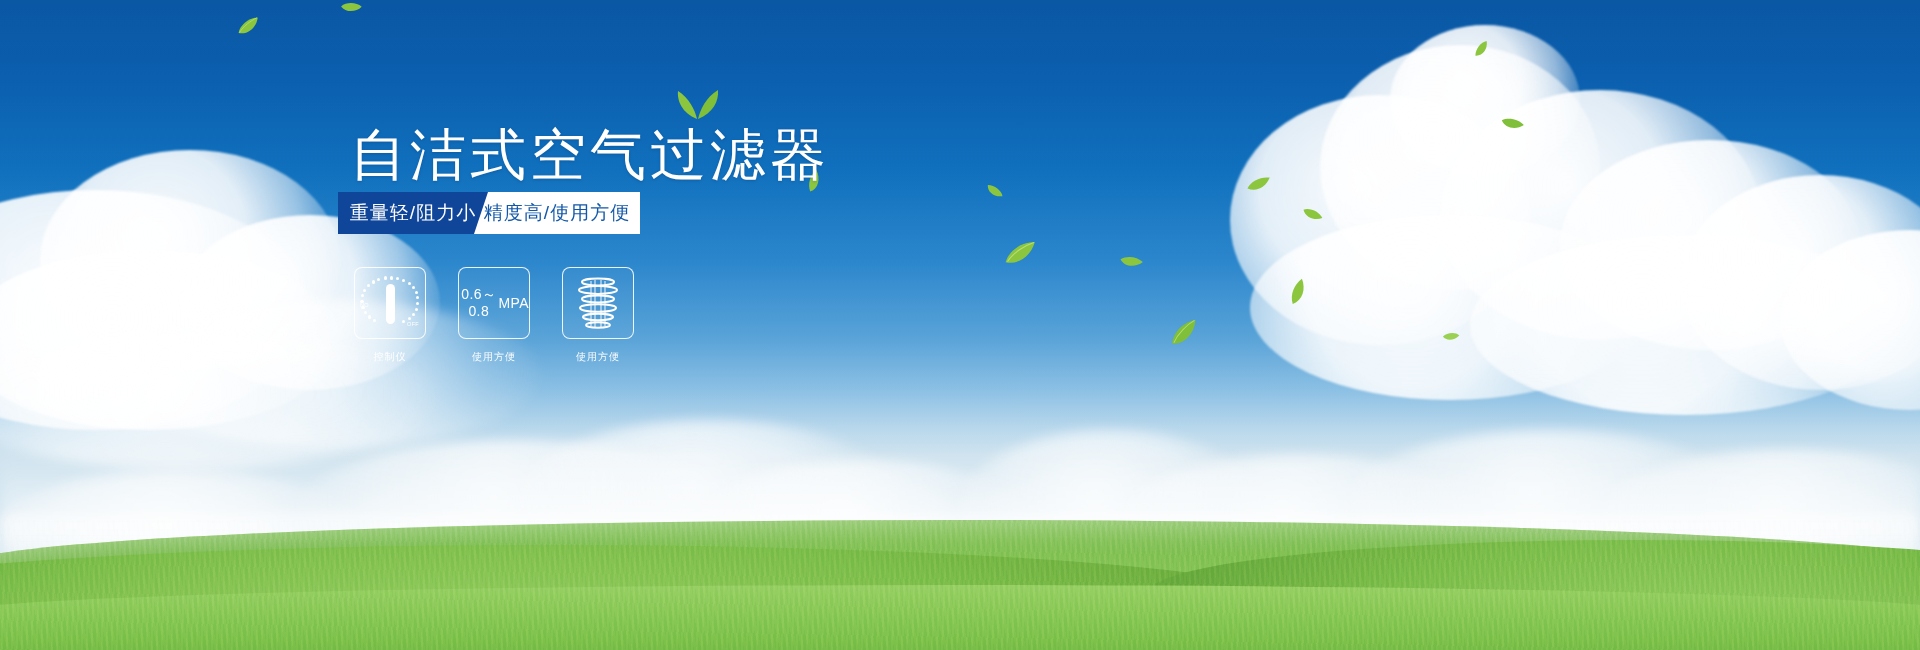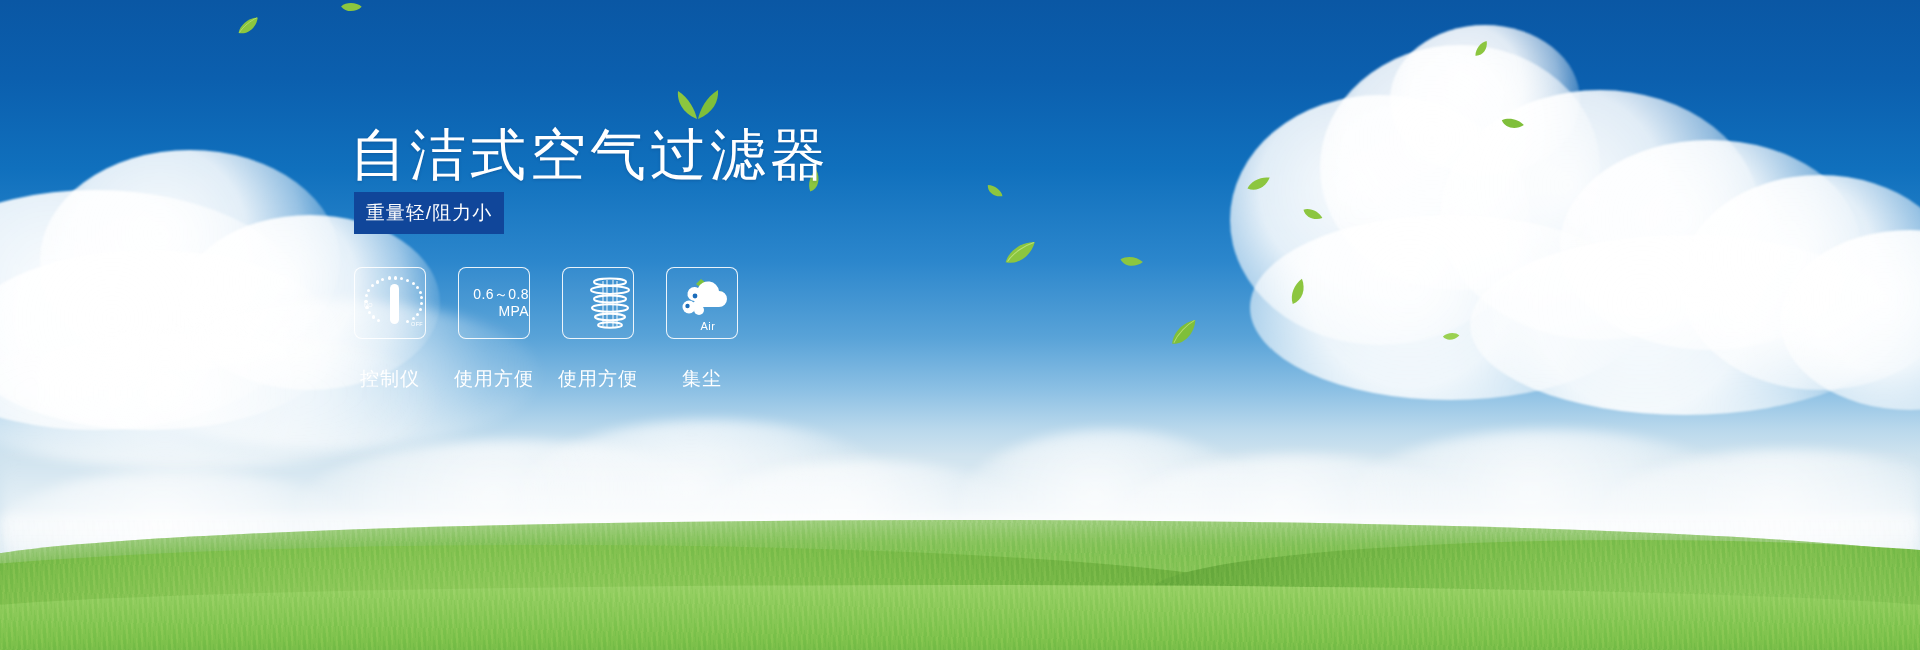--- a/index.html
+++ b/index.html
@@ -140,21 +140,21 @@
     letter-spacing:4px;
     color:#ffffff;
     font-weight:400;
     white-space:nowrap;
     text-shadow:0 1px 3px rgba(0,40,90,0.25);
   }
 
   .title-leaf{ position:absolute; left:676px; top:86px; }
 
   .pills{
-    position:absolute; left:354px; top:192px;
+    position:absolute; left:338px; top:192px;
     display:flex; align-items:stretch;
     height:42px;
   }
   .pill{
     display:flex; align-items:center; justify-content:center;
     font-size:19px; letter-spacing:1px;
     padding:0 22px;
     white-space:nowrap;
   }
   .pill-dark{
@@ -175,32 +175,32 @@
     display:flex; gap:28px;
   }
   .feature{
     width:76px;
     display:flex; flex-direction:column; align-items:center;
   }
   .feat-box{
     width:72px; height:72px;
     border:1px solid rgba(255,255,255,0.9);
     border-radius:8px;
-    display:flex; align-items:flex-end; justify-content:center;
-    flex-direction:column;
+    display:flex; align-items:center; justify-content:center;
+    flex-direction:row;
     color:#ffffff;
     background:rgba(255,255,255,0.03);
   }
   .feat-box .txt{
     font-size:14px; line-height:17px; text-align:center;
     letter-spacing:.4px;
   }
   .feat-label{
-    margin-top:27px;
-    font-size:19px;
+    margin-top:11px;
+    font-size:10px;
     color:#ffffff;
     letter-spacing:1px;
     white-space:nowrap;
   }
 
   
   .dial{ position:relative; width:62px; height:56px; }
   .dial .dot{
     position:absolute; width:3.2px; height:3.2px;
     background:#fff; border-radius:50%;
@@ -347,20 +347,21 @@
       <svg width="44" height="34" viewBox="0 0 44 34">
         <path d="M21 33C19 24 13 12 2 5 1 15 6 27 21 33Z" fill="#8cc63f"></path>
         <path d="M22 33C24 24 30 11 42 4 43 15 37 27 22 33Z" fill="#7fbf3a"></path>
       </svg>
     </div>
 
     <div class="title">自洁式空气过滤器</div>
 
     <div class="pills">
       <div class="pill pill-dark">重量轻/阻力小</div>
+      <div class="pill pill-light">精度高/使用方便</div>
     </div>
 
     <div class="features">
 
       <div class="feature">
         <div class="feat-box">
           <div class="dial">
             <span class="dot" style="left:30.8px; top:1.4px;"></span>
             <span class="dot" style="left:37.2px; top:1.9px;"></span>
             <span class="dot" style="left:43.2px; top:3.6px;"></span>
@@ -416,33 +417,16 @@
               <line x1="20" y1="5" x2="20" y2="52"></line>
               <line x1="26" y1="5" x2="26" y2="52"></line>
               <line x1="30" y1="6" x2="30" y2="51"></line>
             </g>
           </svg>
         </div>
         <div class="feat-label">使用方便</div>
       </div>
 
 
-      <div class="feature">
-        <div class="feat-box">
-          <div class="airicon">
-            <svg width="58" height="42" viewBox="0 0 58 42">
-              <path d="M22 2 L40 16 L34 20 L17 7 Z" fill="#7ec13d"></path>
-              <path d="M40 16 L44 13 L36 22 Z" fill="#5fa82f"></path>
-              <path d="M16 24a7 7 0 1 1 3-13 11 11 0 0 1 21 3 8 8 0 0 1 0 16H16a3.2 3.2 0 0 1 0-6Z" fill="#ffffff"></path>
-              <circle cx="10" cy="30" r="6.5" fill="#ffffff"></circle>
-              <circle cx="20" cy="33" r="5" fill="#ffffff"></circle>
-              <circle cx="8.5" cy="29" r="2.2" fill="#1b6dbb"></circle>
-              <circle cx="16" cy="19" r="2.4" fill="#1b6dbb"></circle>
-            </svg>
-            <div class="air-txt">Air</div>
-          </div>
-        </div>
-        <div class="feat-label">集尘</div>
-      </div>
 
     </div>
   </div>
 </div>
 
 </body></html>

